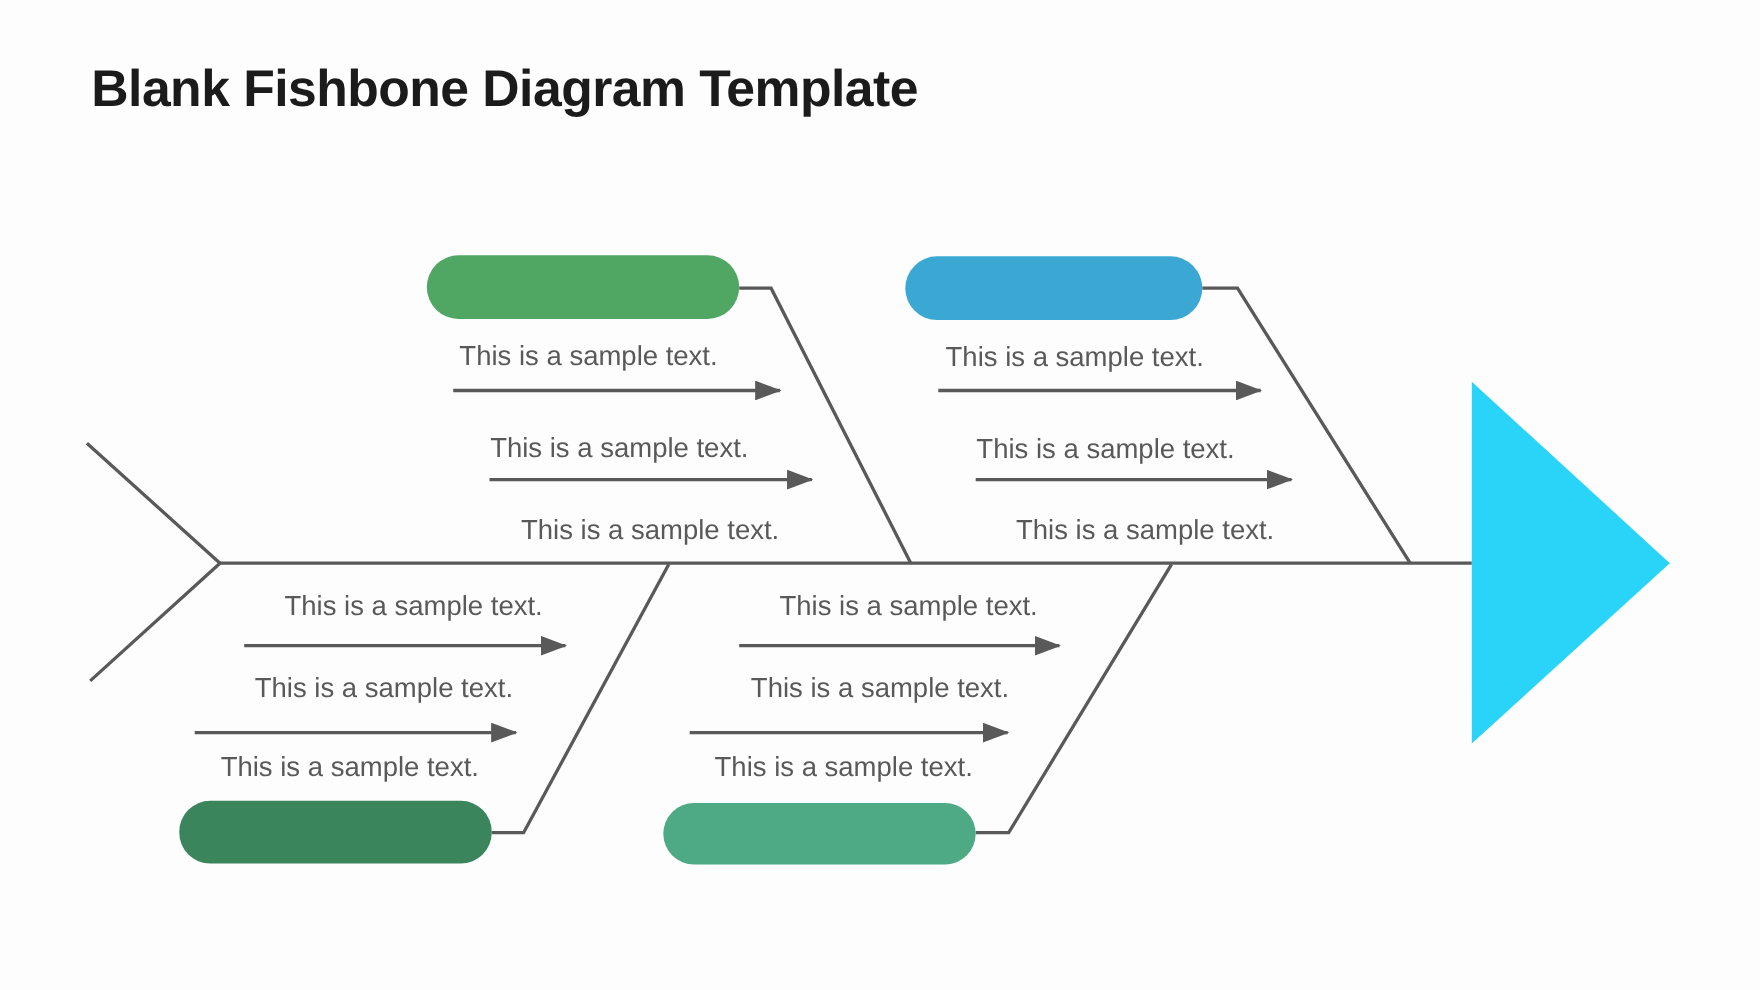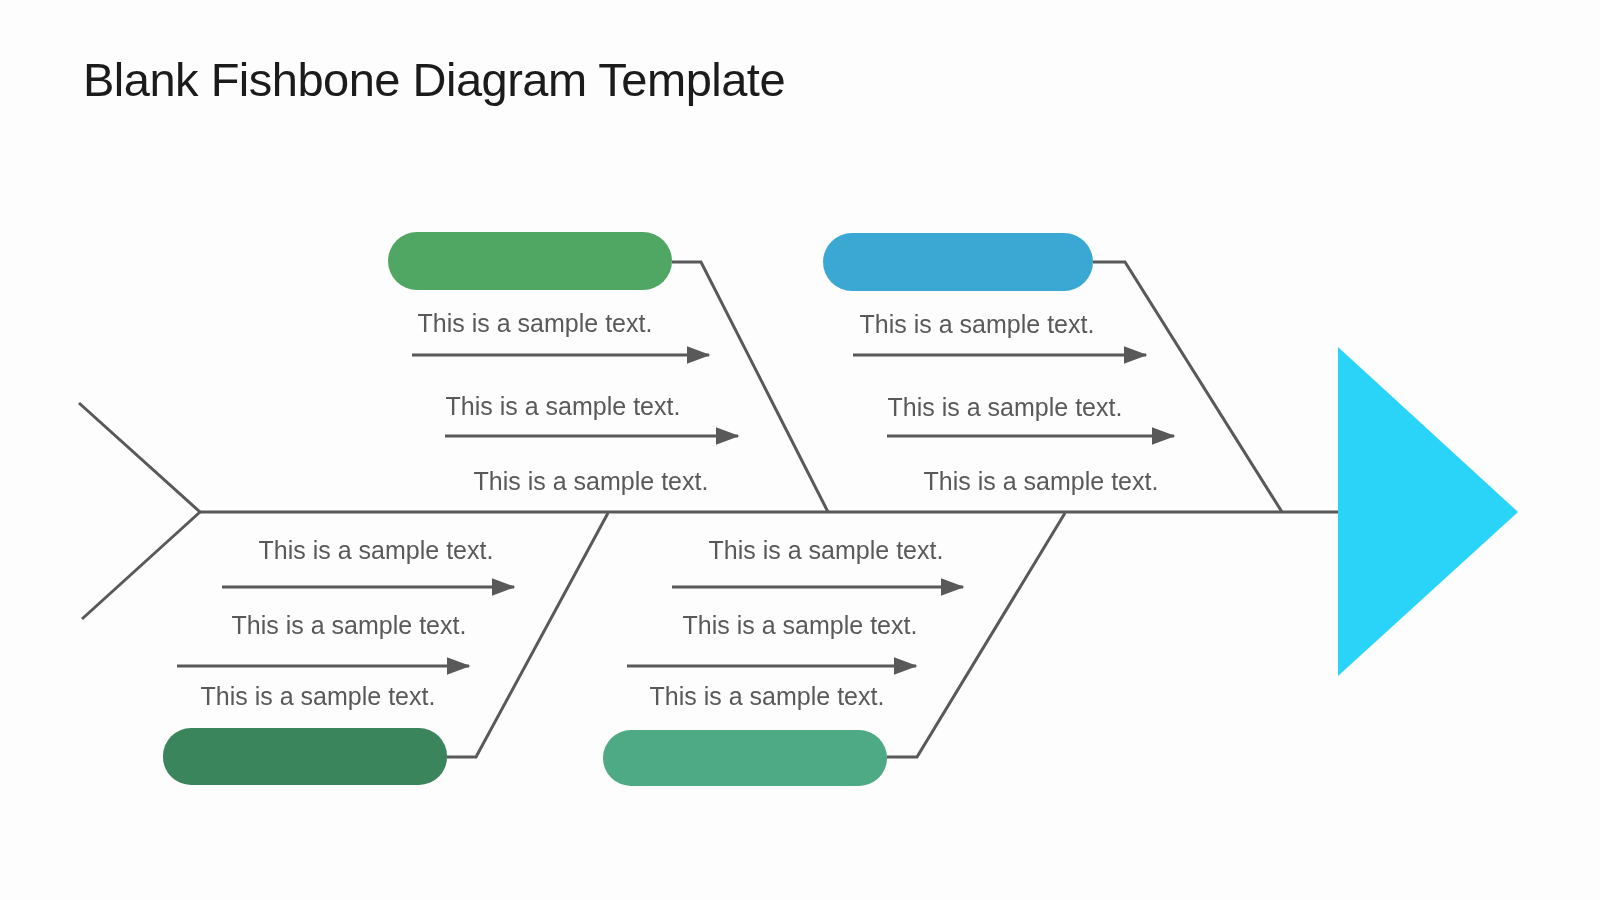--- a/index.html
+++ b/index.html
@@ -9,21 +9,21 @@
     height: 900px;
     background: #fdfdfd;
     overflow: hidden;
     font-family: "Liberation Sans", sans-serif;
   }
   .title {
     position: absolute;
     left: 83px;
     top: 52px;
     font-size: 47px;
-    font-weight: 400;
+    font-weight: 700;
     letter-spacing: -0.5px;
     color: #1b1b1b;
     white-space: nowrap;
   }
   svg.diagram { position: absolute; left: 0; top: 0; }
   .bone { fill: none; stroke-width: 3; stroke-linejoin: miter; }
   .cause-arrow-line { stroke-width: 3; }
   .arrowhead-path { fill: #595959; }
   text.sample { font-family: "Liberation Sans", sans-serif; font-size: 25px; }
 </style>

